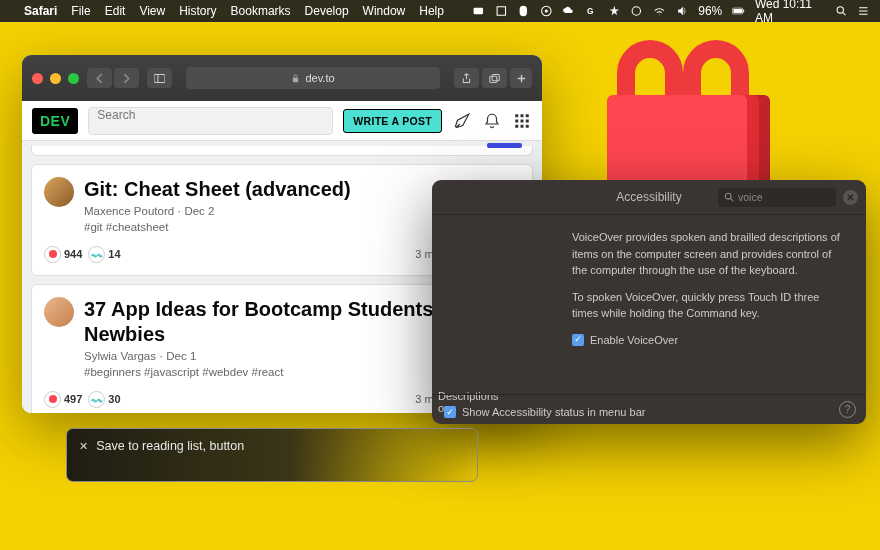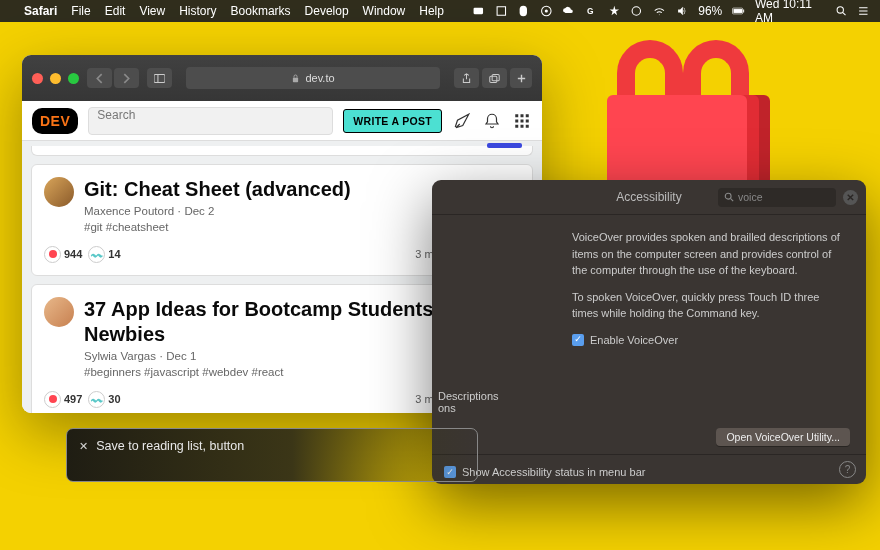--- a/index.html
+++ b/index.html
@@ -33,21 +33,21 @@
 .sf-nav{display:flex;gap:2px}
 .sf-btn{width:25px;height:20px;background:#4d4d4d;border-radius:4px;display:flex;align-items:center;justify-content:center}
 .sf-btn svg{width:11px;height:11px;fill:#8a8a8a}
 .sf-btn.en svg{fill:#ddd}
 .sf-url{flex:1;height:22px;background:#4d4d4d;border-radius:4px;display:flex;align-items:center;justify-content:center;color:#ddd;font-size:11px;gap:5px;margin:0 6px}
 .sf-url svg{width:9px;height:9px;fill:#aaa}
 .sf-right{display:flex;gap:3px}
 .sf-plus{width:22px;height:20px}
 .sf-content{height:calc(100% - 34px);overflow:hidden;background:#eef0f1}
 .dev-header{height:40px;background:#fff;border-bottom:1px solid #ddd;display:flex;align-items:center;padding:0 10px;gap:10px}
-.dev-logo{background:#000;color:#f97316;font-weight:800;font-size:14px;padding:5px 8px;border-radius:10px;letter-spacing:.5px}
+.dev-logo{background:#000;color:#22c55e;font-weight:800;font-size:14px;padding:5px 8px;border-radius:3px;letter-spacing:.5px}
 .dev-search{flex:1;height:28px;background:#f1f1f1;border:1px solid #ddd;border-radius:4px;padding:0 8px;font-size:12px;color:#777}
 .dev-write{background:#4ce0d2;border:1.5px solid #000;padding:5px 9px;font-weight:800;font-size:10.5px;letter-spacing:.3px;border-radius:3px}
 .dev-ic{width:20px;height:20px;display:flex;align-items:center;justify-content:center}
 .dev-ic svg{width:18px;height:18px;fill:none;stroke:#333;stroke-width:1.6}
 .dev-grid svg{stroke:none;fill:#333}
 .dev-pcut{margin:5px 9px 0;background:#fff;border:1px solid #ddd;border-radius:6px;height:10px;border-top:none;border-radius:0 0 6px 6px;position:relative}
 .dev-pcut::after{content:"";position:absolute;right:10px;top:-3px;width:35px;height:5px;background:#3b49df;border-radius:2px}
 .card{margin:8px 9px;background:#fff;border:1px solid #ddd;border-radius:6px;padding:12px 12px 10px}
 .card-top{display:flex;gap:10px}
 .avatar{width:30px;height:30px;border-radius:50%;flex-shrink:0;background:#888;background-size:cover}
@@ -57,21 +57,21 @@
 .card-foot{display:flex;align-items:center;gap:6px;margin-top:10px}
 .react{display:flex;align-items:center;gap:3px;font-size:11px;font-weight:600;color:#333}
 .react .circ{width:17px;height:17px;border-radius:50%;border:1.5px solid #ccc;display:flex;align-items:center;justify-content:center}
 .heart{background:#fff}.heart::after{content:"";width:8px;height:8px;background:#ff4551;border-radius:50%}
 .uni{color:#5ac8c8}
 .minread{margin-left:auto;font-size:11px;color:#666}
 .save{background:#3b49df;color:#fff;font-weight:800;font-size:11px;padding:5px 8px;border-radius:4px;letter-spacing:.4px}
 .save.focus{outline:2.5px solid #1a1aff;outline-offset:1px}
 
 
-.acc{position:absolute;right:14px;top:180px;width:434px;height:304px;background:#3a3532;border-radius:9px;box-shadow:0 20px 60px rgba(0,0,0,.5);color:#ccc;font-size:11px;overflow:hidden}
+.acc{position:absolute;right:14px;top:180px;width:434px;height:244px;background:#3a3532;border-radius:9px;box-shadow:0 20px 60px rgba(0,0,0,.5);color:#ccc;font-size:11px;overflow:hidden}
 .acc-title{height:35px;display:flex;align-items:center;position:relative;border-bottom:1px solid #2a2624}
 .acc-title .t{position:absolute;left:0;right:0;text-align:center;font-size:12px;color:#bbb}
 .acc-search{position:absolute;right:30px;width:118px;height:19px;background:#2e2a27;border-radius:4px;display:flex;align-items:center;padding:0 6px;gap:4px;color:#888;font-size:10.5px}
 .acc-search svg{width:10px;height:10px;fill:#888}
 .acc-close{position:absolute;right:8px;width:15px;height:15px;background:#555;border-radius:50%;display:flex;align-items:center;justify-content:center;color:#2a2624;font-size:10px;font-weight:700}
 .acc-body{padding:14px 18px 0 140px;color:#ccc;line-height:1.5;font-size:11px}
 .acc-body p{margin-bottom:10px}
 .acc-chk{display:flex;align-items:center;gap:6px;margin-top:4px}
 .acc-chk .box{width:12px;height:12px;background:#5a9eee;border-radius:2px;display:flex;align-items:center;justify-content:center;color:#fff;font-size:9px}
 .acc-side-vis{position:absolute;left:6px;top:210px}
@@ -307,21 +307,20 @@
     <div class="acc-chk">
       <span class="box">✓</span>
       <span>Enable VoiceOver</span>
     </div>
   </div>
   <div class="acc-side-vis">
      <div class="row sel"><span class="ic"></span><span>Descriptions</span></div>
      <div class="row"><span class="ic"></span><span>ons</span></div>
   </div>
   <div class="acc-btns">
-    <span class="acc-btn">Open VoiceOver Utility...</span>
   </div>
   <div class="acc-foot">
     <div class="acc-chk">
       <span class="box">✓</span>
       <span>Show Accessibility status in menu bar</span>
     </div>
     <span class="q">?</span>
   </div>
 </div>
 

